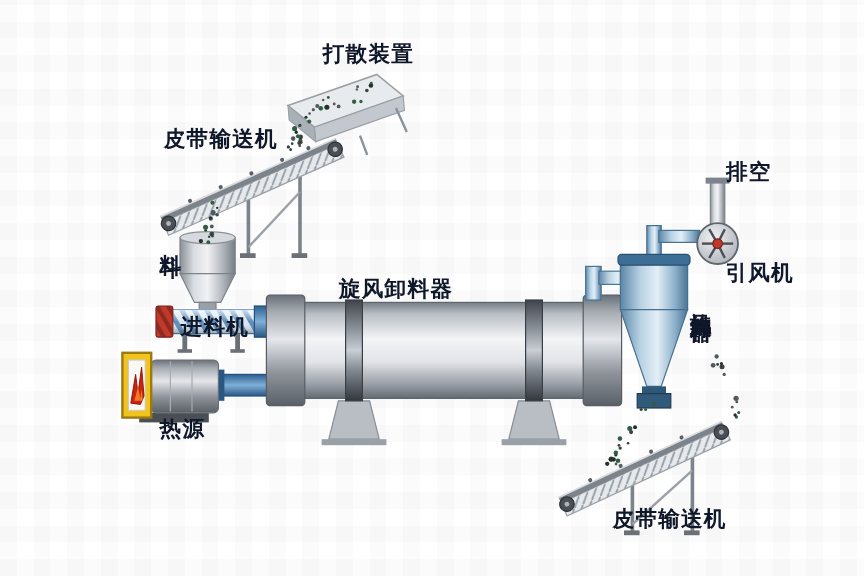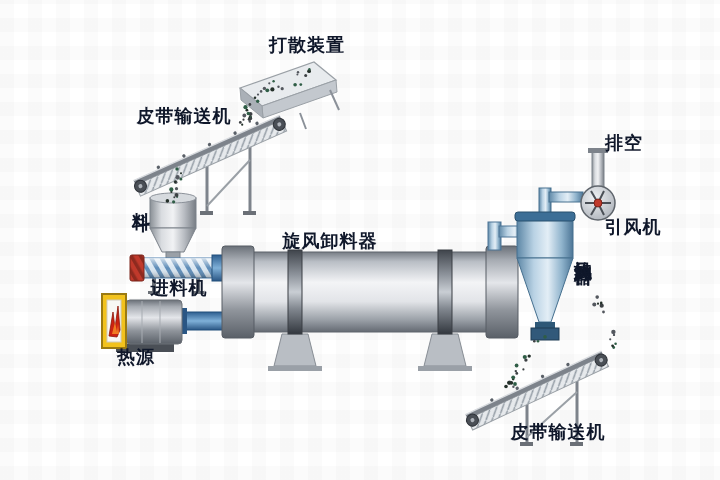--- a/index.html
+++ b/index.html
@@ -294,21 +294,21 @@
         <circle cx="282.2" cy="88.7" r="1.6" fill="#53575e"></circle>
         <circle cx="269.3" cy="83.3" r="1.1" fill="#53575e"></circle>
         <circle cx="300.8" cy="84.6" r="1.4" fill="#2f5d46"></circle>
         <circle cx="295.1" cy="84.8" r="1.8" fill="#2f5d46"></circle>
       </g>
 </svg>
 
 <div class="lbl" style="left:307px;top:45px;">打散装置</div>
 <div class="lbl" style="left:184px;top:116px;">皮带输送机</div>
 <div class="lbl vert" style="left:141px;top:197px;">料斗</div>
-<div class="lbl" style="left:179px;top:288px;">进料机</div>
-<div class="lbl" style="left:136px;top:357px;">热源</div>
+<div class="lbl" style="left:179px;top:272px;">进料机</div>
+<div class="lbl" style="left:152px;top:357px;">热源</div>
 <div class="lbl" style="left:330px;top:241px;">旋风卸料器</div>
 <div class="lbl" style="left:633px;top:227px;">引风机</div>
 <div class="lbl" style="left:624px;top:143px;">排空</div>
 <div class="lbl vert" style="left:583px;top:246px;">旋风卸料器</div>
 <div class="lbl" style="left:558px;top:432px;">皮带输送机</div>
 
 </div>
 
 </body></html>

